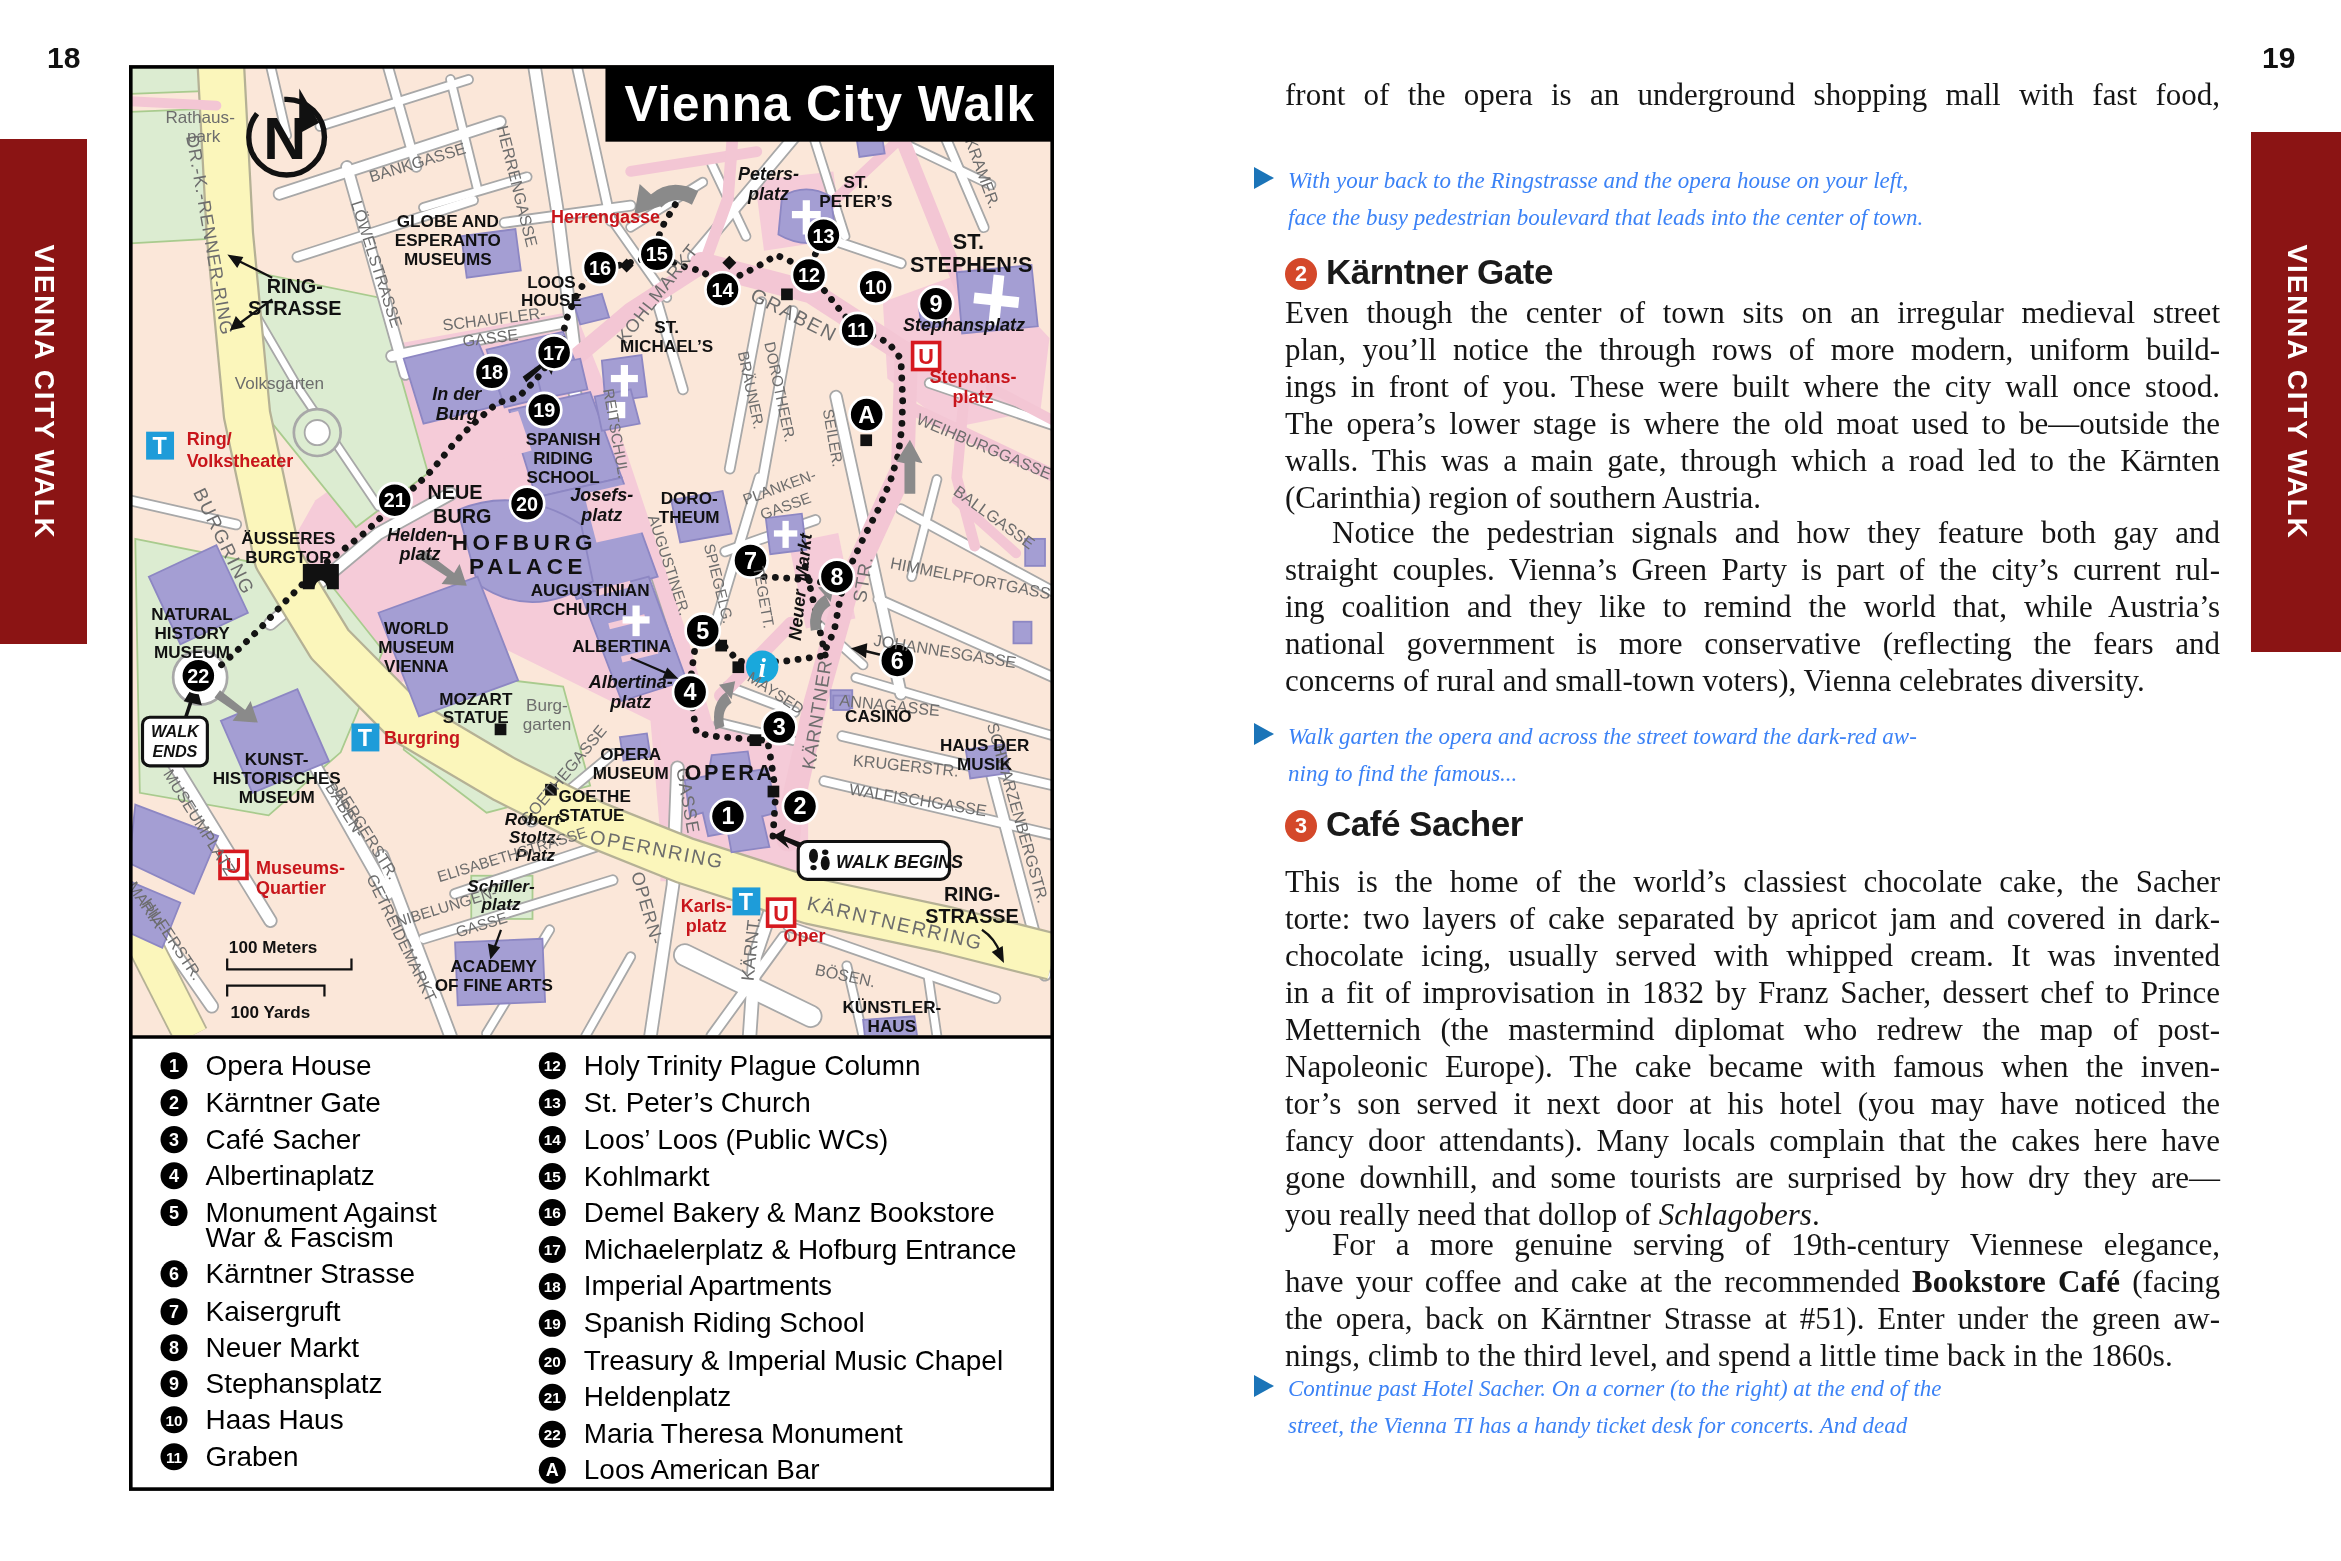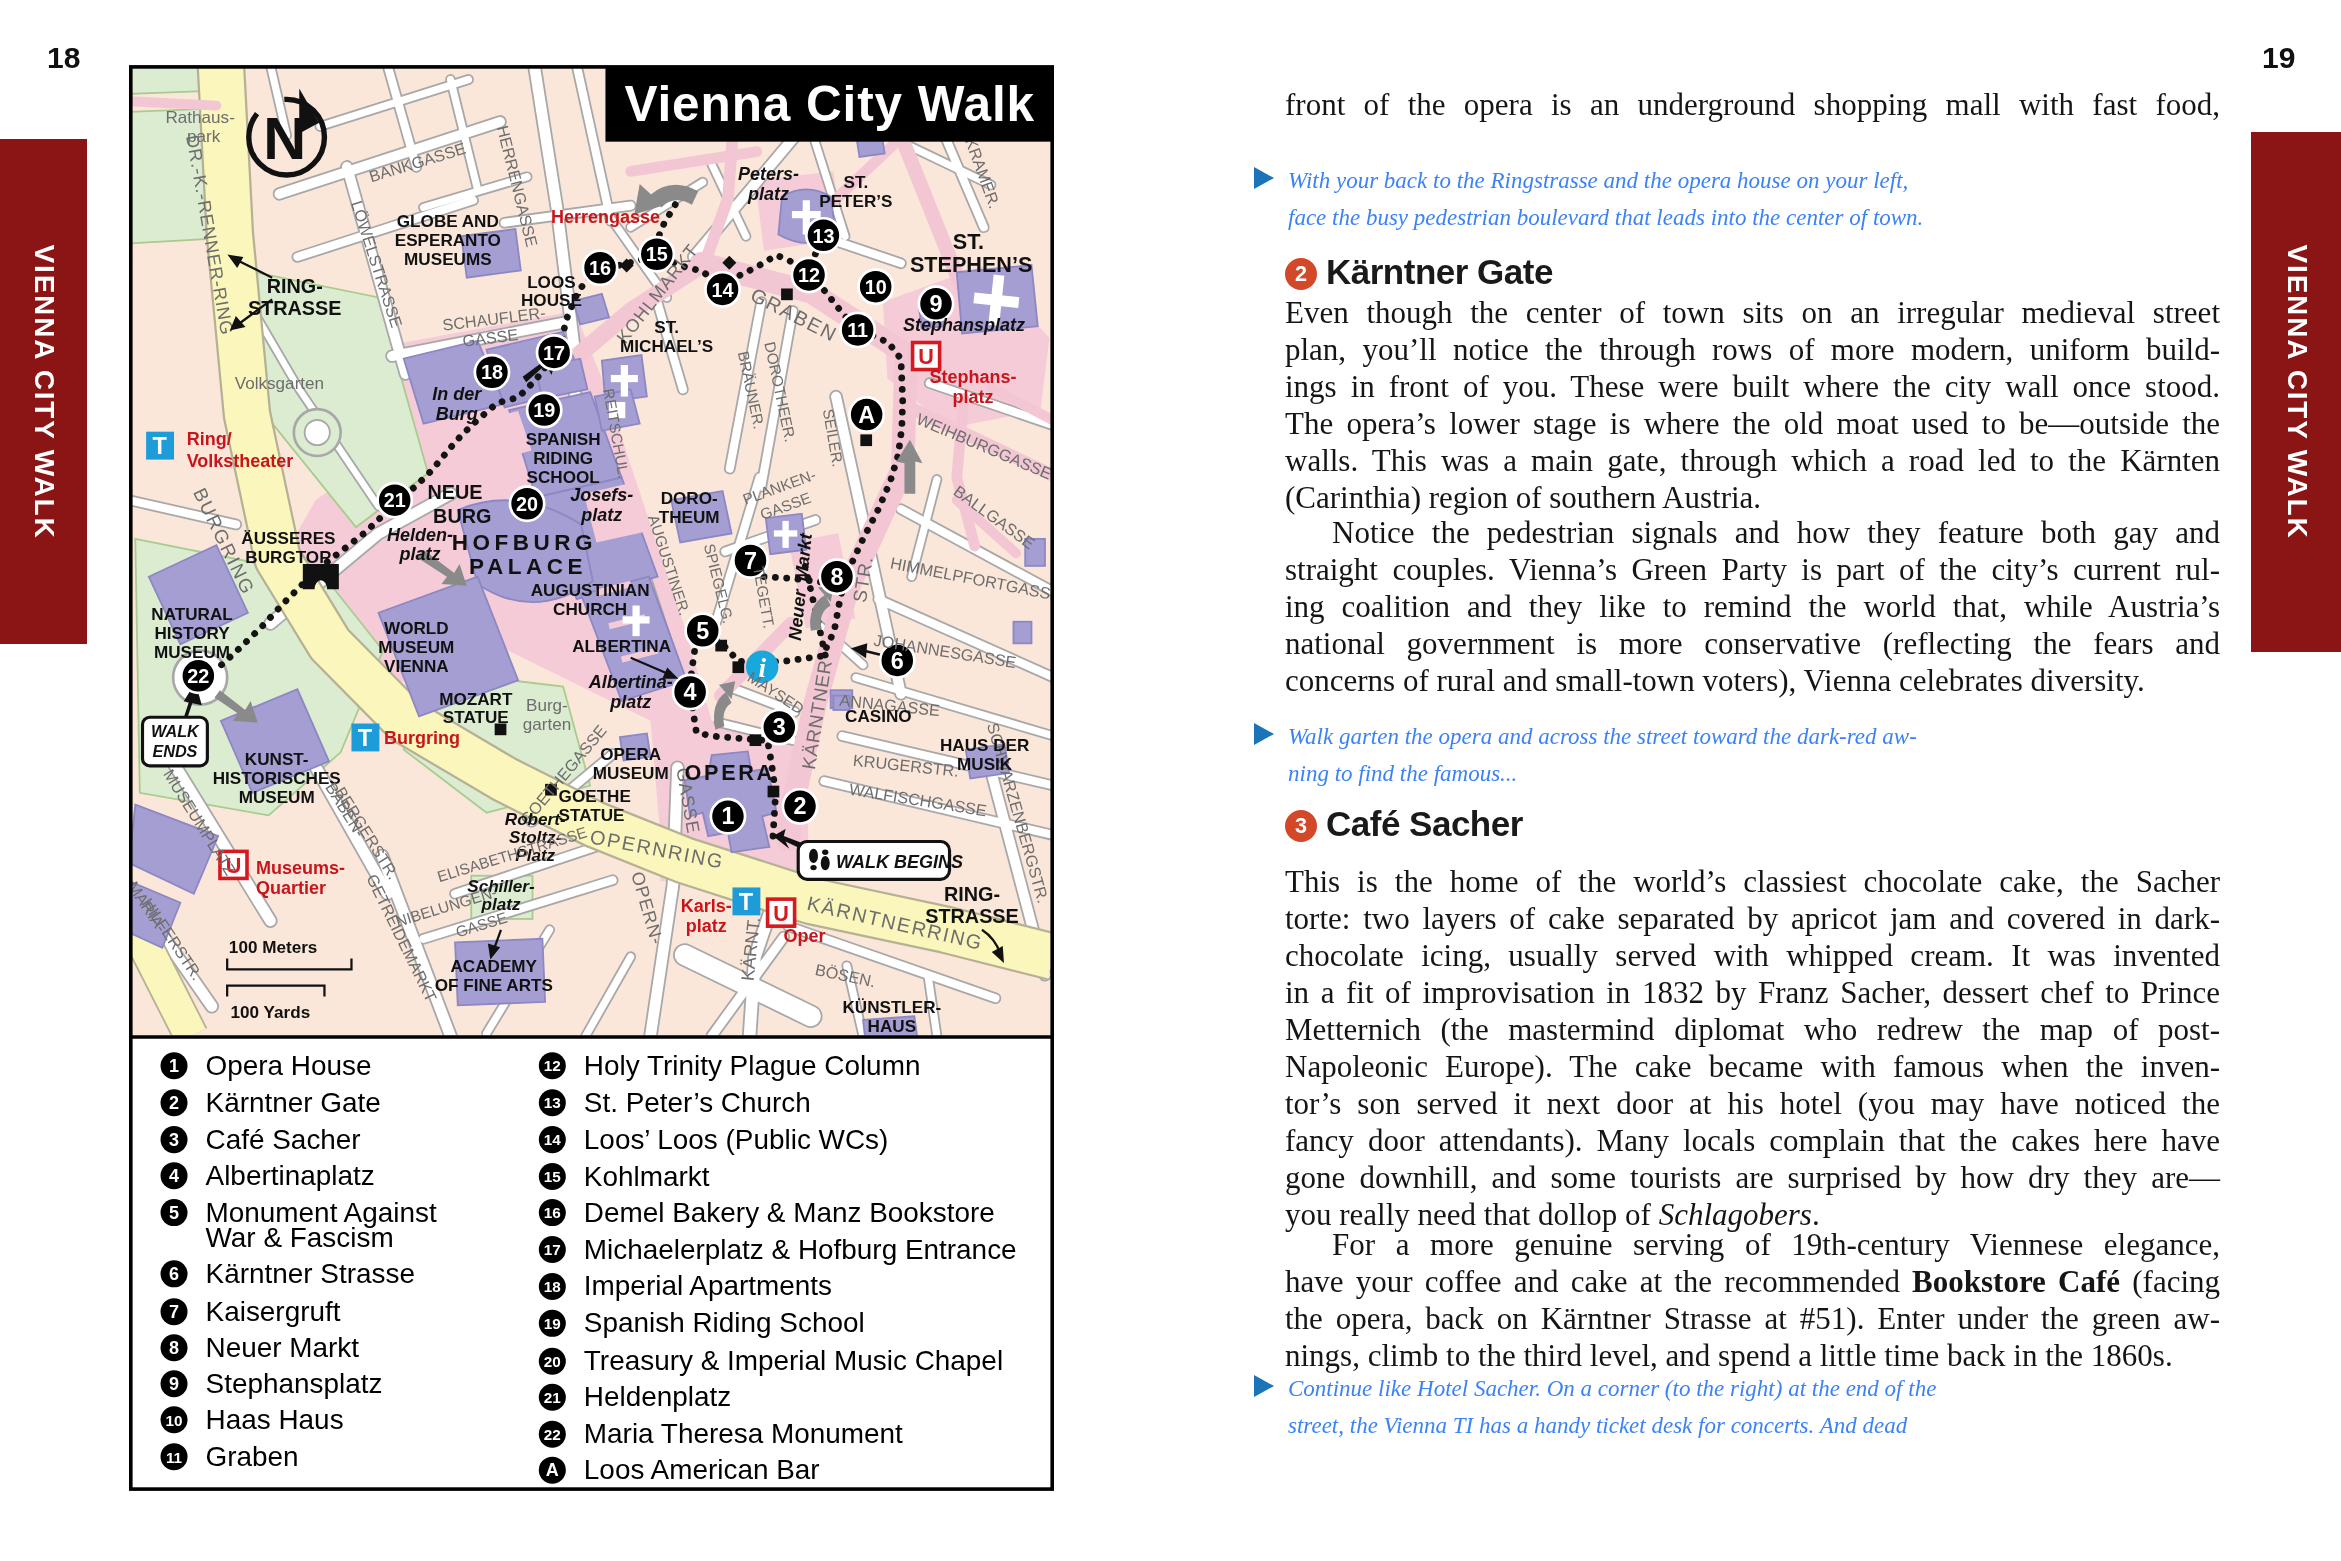--- a/index.html
+++ b/index.html
@@ -31,21 +31,21 @@
 <div class="pagenum" style="left:2262px;top:41px;">19</div>
 
 <div class="sidebar" style="left:0;top:139px;width:87px;height:505px;">
     <span>VIENNA CITY WALK</span>
   </div>
 
 <div class="sidebar" style="left:2251px;top:132px;width:91px;height:520px;">
     <span>VIENNA CITY WALK</span>
   </div>
 
-<div class="col" style="top:86px;">
+<div class="col" style="top:76px;">
 <div class="ln">front of the opera is an underground shopping mall with fast food,</div>
 </div>
 
 <div class="bullet" style="top:162px;">
     <div class="bt"></div>
 <div class="bl">
 <div class="ln">With your back to the Ringstrasse and the opera house on your left,</div>
 <div class="lnl">face the busy pedestrian boulevard that leads into the center of town.</div>
 </div>
   </div>
@@ -95,21 +95,21 @@
 <div class="col" style="top:1226px;">
 <div class="ln" style="text-indent:47px;">For a more genuine serving of 19th-century Viennese elegance,</div>
 <div class="ln">have your coffee and cake at the recommended <b>Bookstore Café</b> (facing</div>
 <div class="ln">the opera, back on Kärntner Strasse at #51). Enter under the green aw-</div>
 <div class="lnl">nings, climb to the third level, and spend a little time back in the 1860s.</div>
 </div>
 
 <div class="bullet" style="top:1370px;">
     <div class="bt"></div>
 <div class="bl">
-<div class="ln">Continue like Hotel Sacher. On a corner (to the right) at the end of the</div>
+<div class="ln">Continue past Hotel Sacher. On a corner (to the right) at the end of the</div>
 <div class="ln">street, the Vienna TI has a handy ticket desk for concerts. And dead</div>
 </div>
   </div>
 
 <svg id="map" style="position:absolute;left:129px;top:65px;" width="925" height="1426" viewBox="143 72 1027 1583">
 <defs>
 <clipPath id="mapclip">
         <rect x="145" y="74" width="1023" height="1075"></rect>
       </clipPath>
 </defs>

